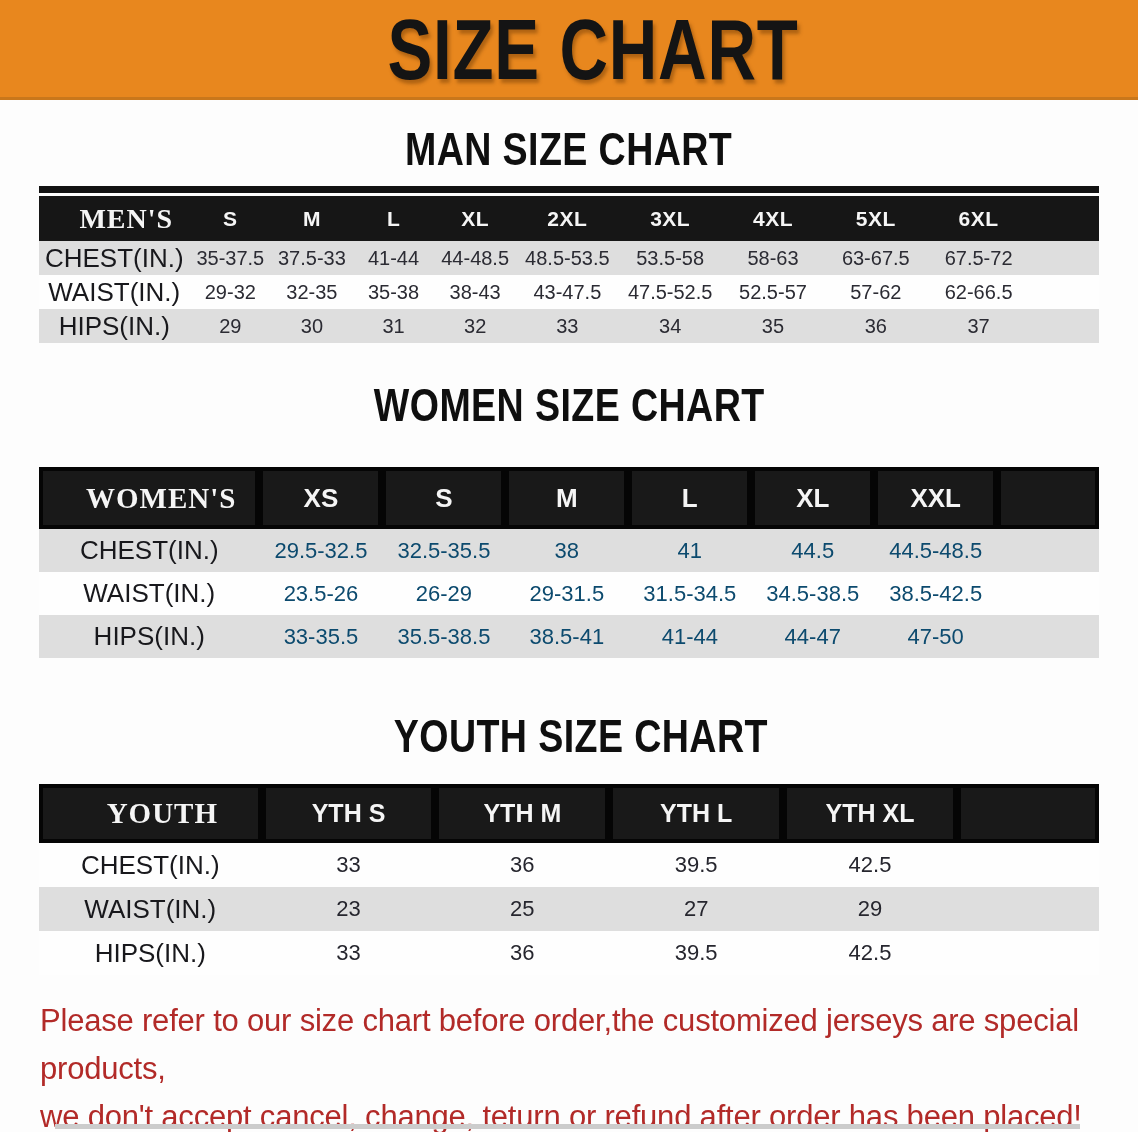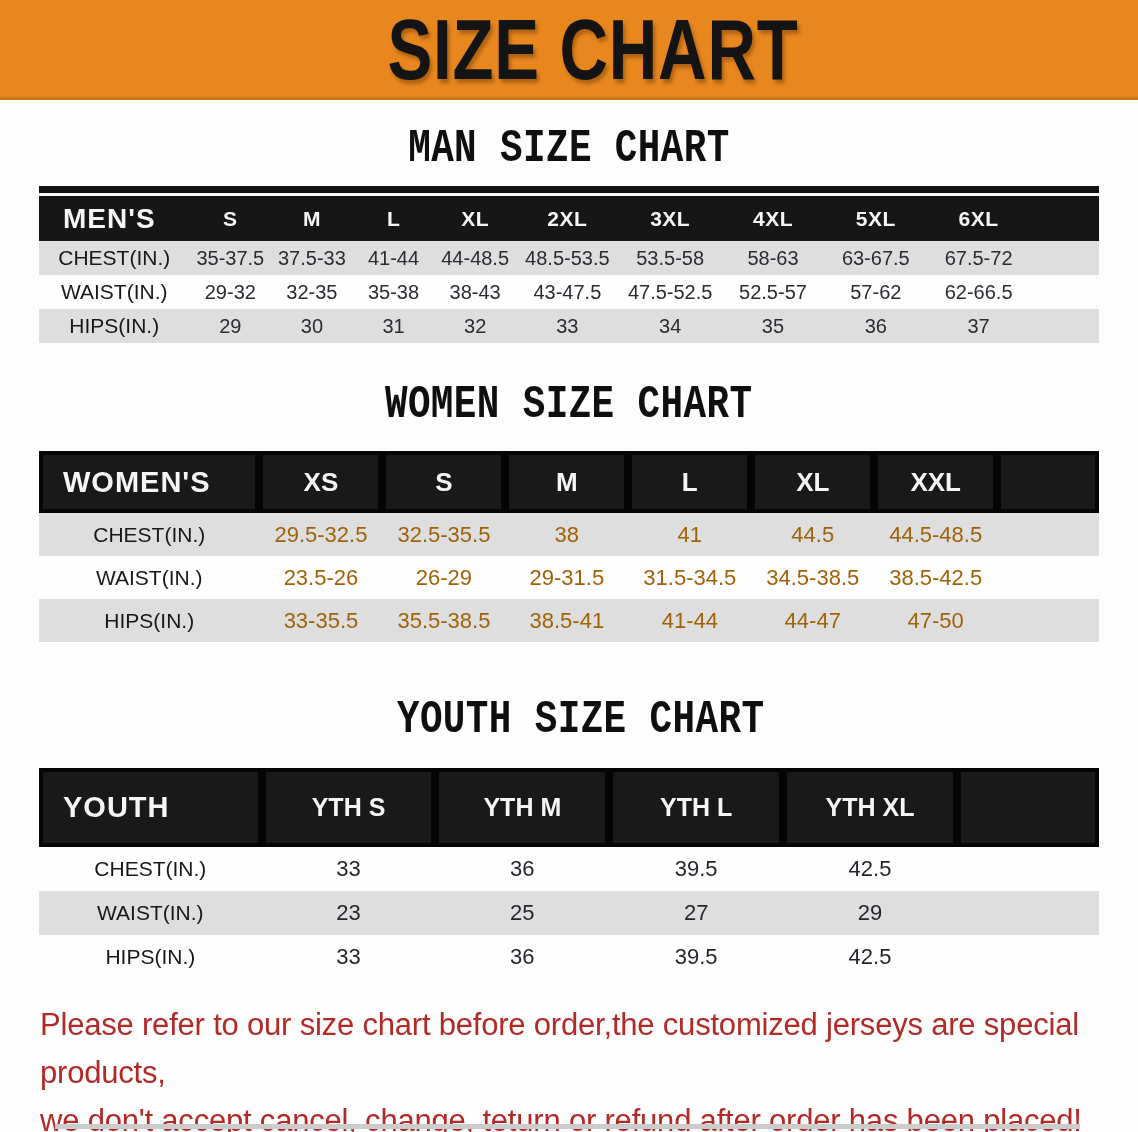--- a/index.html
+++ b/index.html
@@ -31,21 +31,21 @@
     font-weight: bold;
     color: #141414;
     line-height: 1;
     transform: scaleX(0.80) scaleY(1.02);
     letter-spacing: 1px;
     text-shadow: 3px 4px 4px rgba(90,45,0,0.40);
     white-space: nowrap;
   }
 
   
-  .section-heading { text-align: center; line-height: 50px; height: 50px; font-family: Liberation Mono, monospace; }
+  .section-heading { text-align: center; line-height: 50px; height: 50px; }
   .section-heading .ht {
     display: inline-block;
     font-size: 47px;
     font-weight: bold;
     color: #0f0f0f;
     transform: scaleX(0.80);
     letter-spacing: 0.5px;
     white-space: nowrap;
   }
   .h-man   { margin-top: 24px; }
@@ -63,41 +63,41 @@
   }
   table.size-table th, table.size-table td {
     text-align: center;
     vertical-align: middle;
     padding: 0;
     overflow: hidden;
     white-space: nowrap;
   }
 
   tr.hdr th { background: #161616; color: #f5f5f5; }
-  tr.hdr th.corner { text-align: left; padding-left: 24px; }
+  tr.hdr th.corner { text-align: center; padding-left: 24px; font-family: Liberation Serif, serif; }
   tr.hdr th.filler { background: #161616; }
 
   .men-tbl  tr.hdr th { height: 45px; font-size: 21px; font-weight: bold; letter-spacing: 0.5px; }
   .men-tbl  tr.hdr th.corner { font-size: 28px; letter-spacing: 1px; }
   .men-tbl  td { height: 34px; font-size: 20px; color: #2b2b33; }
 
   .big-hdr tr.hdr th { background: #191919; box-shadow: inset 0 0 0 4px #050505; }
   .women-tbl tr.hdr th { height: 62px; font-size: 26px; font-weight: bold; }
   .women-tbl tr.hdr th.corner { font-size: 29px; letter-spacing: 1px; }
-  .women-tbl td { height: 43px; font-size: 22px; color: #a16207; }
-
-  .youth-tbl tr.hdr th { height: 79px; font-size: 25px; font-weight: bold; margin-top: 16px; }
+  .women-tbl td { height: 43px; font-size: 22px; color: #0c4a6e; }
+
+  .youth-tbl tr.hdr th { height: 59px; font-size: 25px; font-weight: bold; margin-top: 16px; }
   .youth-tbl tr.hdr th.corner { font-size: 29px; letter-spacing: 1px; }
   .youth-tbl td { height: 44px; font-size: 22px; color: #26262e; }
 
   tr.r-gray  td { background: #dedede; }
   tr.r-white td { background: #fefefe; }
-  td.lbl { color: #18181c !important; font-size: 21px; }
-
-  .mt-women { margin-top: 20px; }
+  td.lbl { color: #18181c !important; font-size: 26px; }
+
+  .mt-women { margin-top: 36px; }
   .mt-youth { margin-top: 22px; }
 
   
   .disclaimer {
     margin-top: 22px;
     padding-left: 40px;
     padding-right: 20px;
     color: #b22a28;
     font-size: 31px;
     line-height: 48px;

